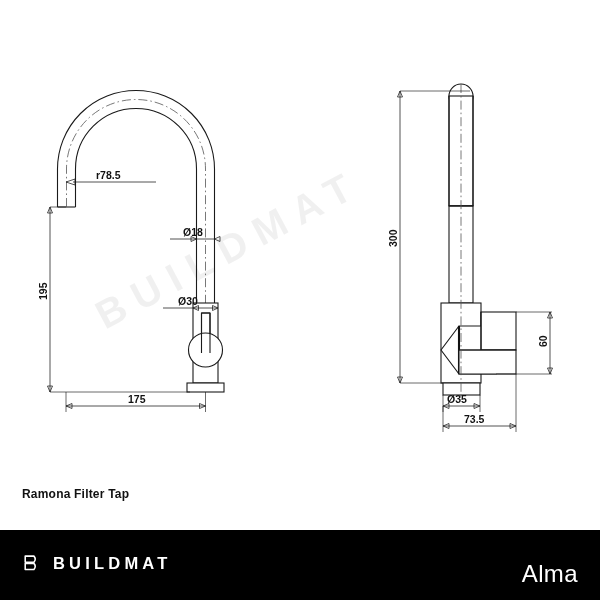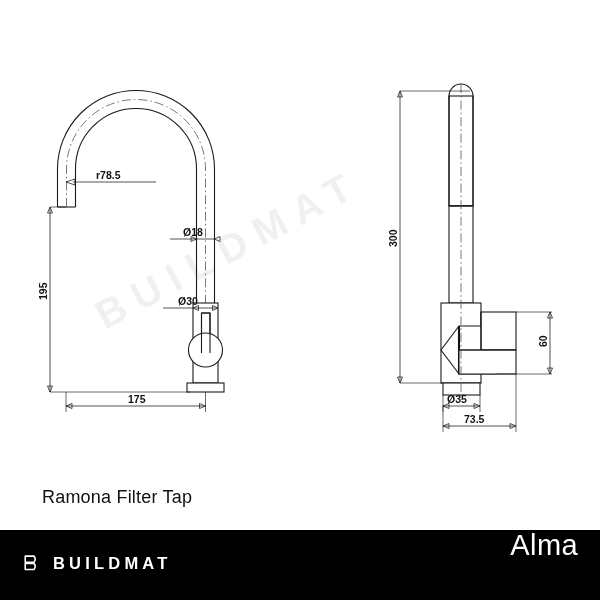--- a/index.html
+++ b/index.html
@@ -44,26 +44,25 @@
     left: 0;
     top: 478px;
     width: 600px;
     height: 52px;
     background: #ffffff;
   }
   #product-title {
     position: absolute;
     left: 22px;
     top: 9px;
-    font-size: 18px;
-    font-weight: normal;
+    font-size: 12px;
+    font-weight: bold;
     color: #111111;
     letter-spacing: 0.2px;
     white-space: nowrap;
-    margin-left: 20px;
   }
 
   
   #footer-bar {
     position: absolute;
     left: 0;
     top: 530px;
     width: 600px;
     height: 70px;
     background: #000000;
@@ -84,23 +83,23 @@
   #brand-name {
     color: #ffffff;
     font-size: 16.5px;
     font-weight: bold;
     letter-spacing: 4.2px;
     line-height: 1;
   }
   #partner-name {
     position: absolute;
     right: 22px;
-    top: 1px;
+    top: 32px;
     color: #ffffff;
-    font-size: 29px;
+    font-size: 24px;
     letter-spacing: 0.4px;
     line-height: 1;
     font-weight: 400;
   }
 
   
   .outline {
     fill: none;
     stroke: #1a1a1a;
     stroke-width: 1.1;

